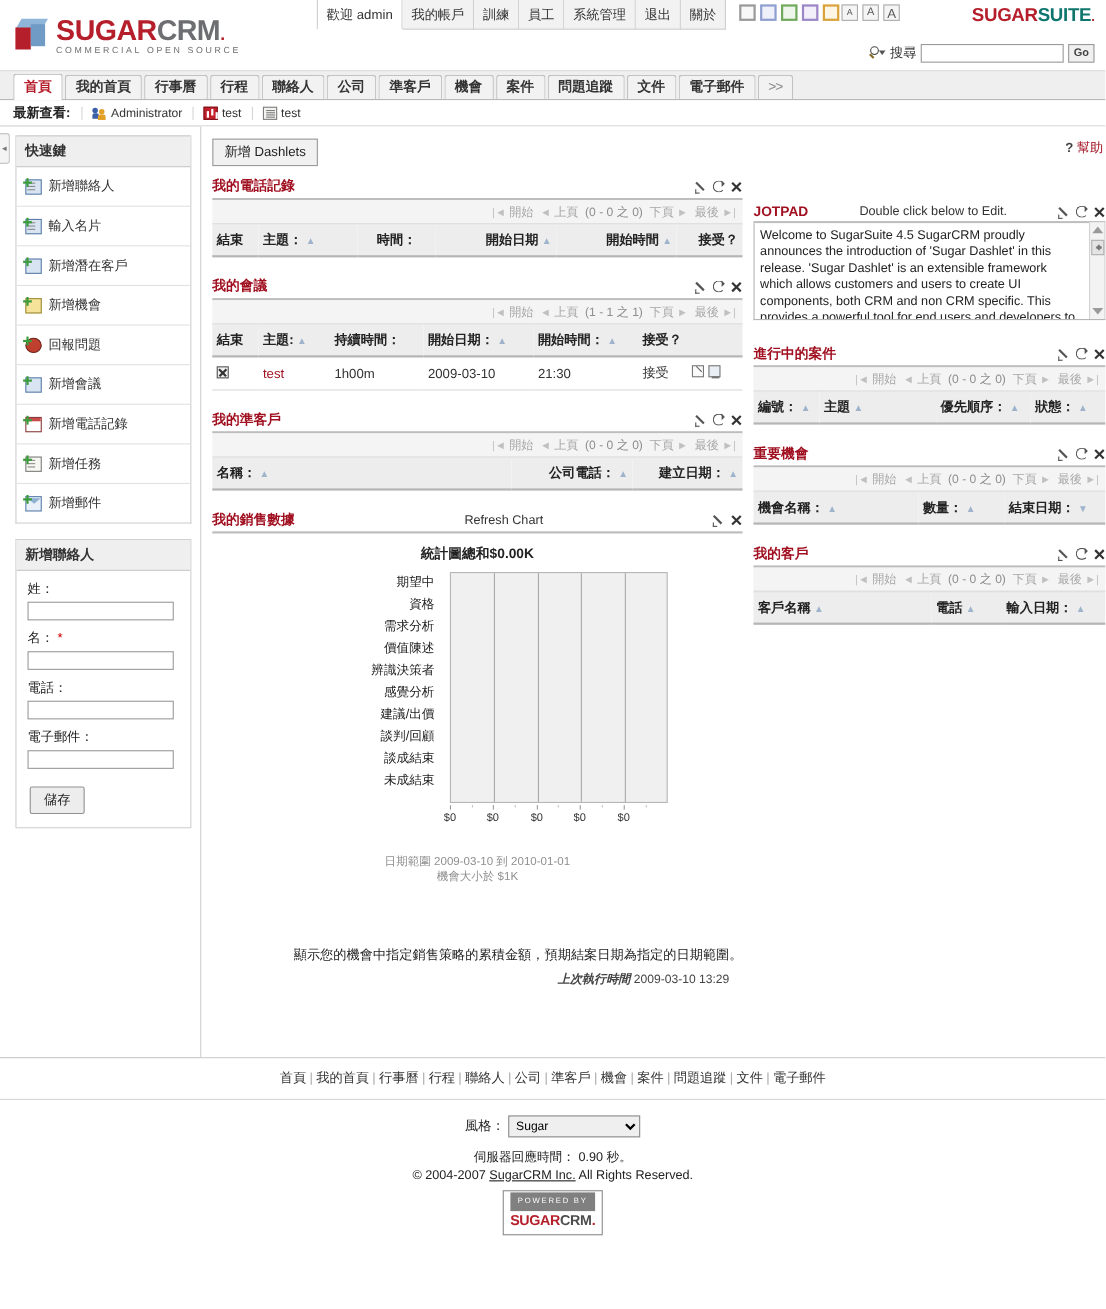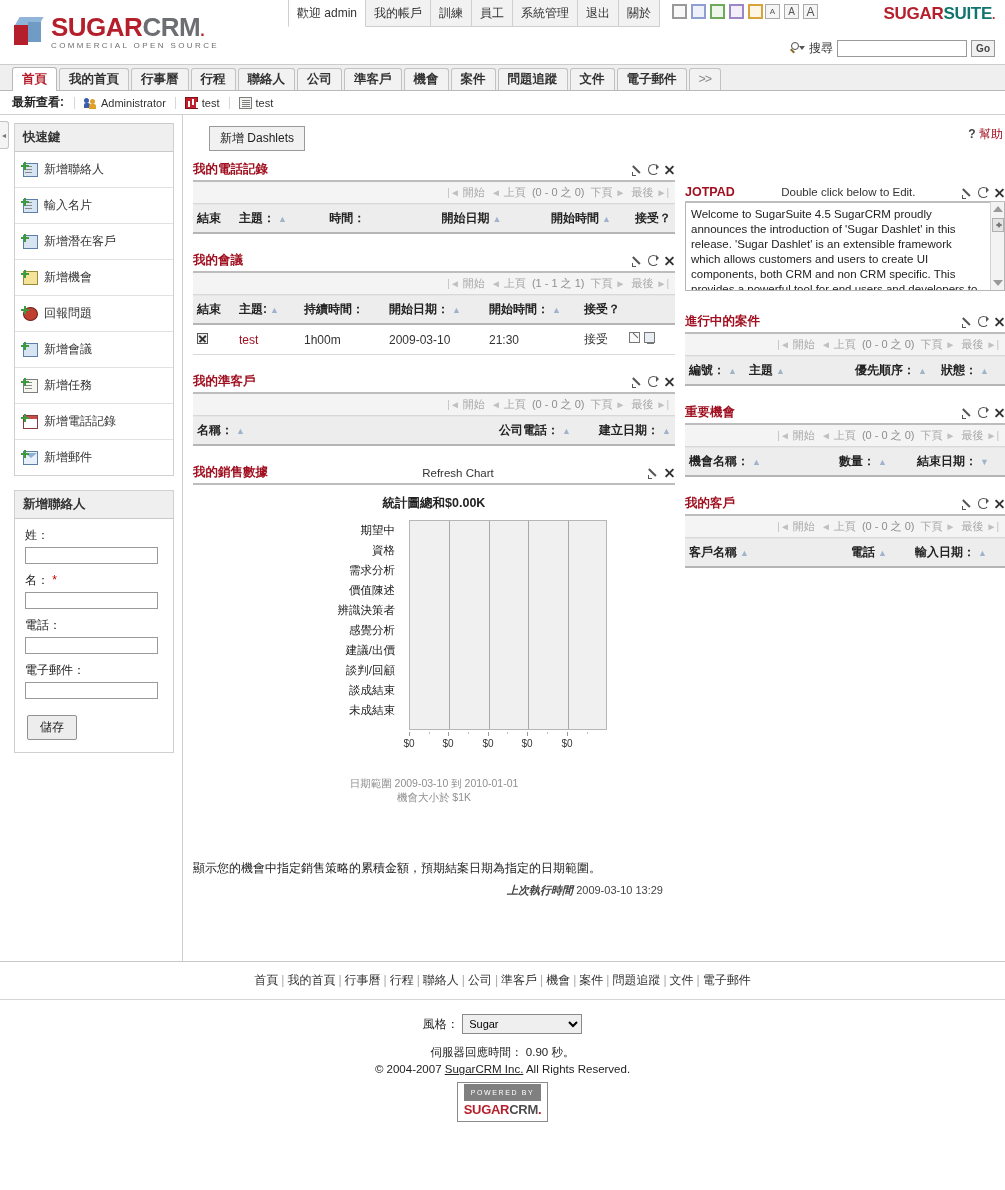--- a/index.html
+++ b/index.html
@@ -151,21 +151,21 @@
   .fld-lbl { font-size:12px; color:#222; padding:8px 10px 3px 10px; }
   .fld-lbl .req { color:#c00; }
   .fld-inp { display:block; width:133px; height:17px; margin:0 10px;
       border:1px solid #9a9a9a; background:#fff; }
   .save-btn { margin:16px 0 0 12px; padding:3px 12px; border:1px solid #919191;
       background:#ededed; font-size:12px; color:#222; border-radius:2px; }
 
   .content-col { flex:1; border-left:1px solid #cfcfcf; min-height:846px; padding:8px 0 0 0; background:#fff;}
   .dash-toolbar { padding:3px 0 10px 10px; }
   .add-dashlet-btn { padding:3px 10px; border:1px solid #9a9a9a; background:#f1f1f1;
-      font-size:12px; color:#222;margin-left:16px; }
+      font-size:12px; color:#222; }
   .help-link { float:right; margin-right:10px; font-size:12px; color:#a01020; text-decoration:none; }
   .help-link .q { color:#444; font-weight:bold; }
 
   .columns { display:flex; align-items:flex-start; padding:0 8px 0 10px; gap:10px; }
   .col-left { width:482px; flex:0 0 482px; }
   .col-right { width:320px; flex:0 0 320px;margin-top:24px; }
 
   .dashlet { margin-bottom:18px; }
   .dl-head { display:flex; align-items:center; border-bottom:2px solid #bdbdbd; padding-bottom:2px; }
   .dl-title { font-size:12.5px; font-weight:bold; color:#a01020; flex:0 0 auto; }
@@ -232,21 +232,21 @@
   .chart-ylabels div { font-size:11.5px; color:#222; height:20px; line-height:20px; padding-right:7px; }
   .chart-grid { position:absolute; left:175px; top:0; width:198px; height:210px;
      background:#f0f0f0; border:1px solid #b6b6b6; }
   .chart-grid .gl { position:absolute; top:0; bottom:0; width:1px; background:#a9a9a9; }
   .chart-xaxis { position:absolute; left:175px; top:212px; width:198px; height:6px; }
   .chart-xaxis .tick { position:absolute; top:0; width:1px; height:4px; background:#9a9a9a; }
   .chart-xaxis .tickm { position:absolute; top:0; width:1px; height:2px; background:#bdbdbd; }
   .chart-xlabels { position:absolute; left:175px; top:218px; width:198px; }
   .chart-xlabels span { position:absolute; font-size:10px; color:#333; transform:translateX(-50%); }
   .chart-note { font-size:10.5px; color:#8f8f8f; margin-top:31px; line-height:14px; }
-  .chart-desc { font-size:12px; color:#222; margin-top:56px; text-align:left; }
+  .chart-desc { font-size:12px; color:#222; margin-top:56px; text-align:right; }
   .chart-last { font-size:11px; color:#444; text-align:right; padding:6px 12px 0 0; }
   .chart-last i { font-weight:bold; }
 
   
   .footer { border-top:1px solid #c8c8c8; margin-top:0; background:#fff; }
   .f-links { text-align:center; padding:10px 0 4px 0; font-size:12px; color:#333; }
   .f-links a { color:#333; text-decoration:none; }
   .f-links .sep { color:#aaa; margin:0 3px; }
   .f-rule { border-top:1px solid #d6d6d6; margin:6px 0 0 0; }
   .f-theme { text-align:center; padding:14px 0 10px 0; font-size:12px; color:#222; }
@@ -400,32 +400,32 @@
       </a>
       <a class="sc-item" href="#">
         <span class="sc-ico">
             <span class="base blue"></span>
             <span class="plus"></span>
           </span>
         <span>新增會議</span>
       </a>
       <a class="sc-item" href="#">
         <span class="sc-ico">
+            <span class="base cal"></span>
+            <span class="plus"></span>
+          </span>
+        <span>新增電話記錄</span>
+      </a>
+      <a class="sc-item" href="#">
+        <span class="sc-ico">
             <span class="base"></span>
             <span class="lines"></span>
             <span class="plus"></span>
           </span>
         <span>新增任務</span>
-      </a>
-      <a class="sc-item" href="#">
-        <span class="sc-ico">
-            <span class="base cal"></span>
-            <span class="plus"></span>
-          </span>
-        <span>新增電話記錄</span>
       </a>
       <a class="sc-item" href="#">
         <span class="sc-ico">
             <span class="base mail"></span>
             <span class="plus"></span>
           </span>
         <span>新增郵件</span>
       </a>
     </div>
 
@@ -474,21 +474,21 @@
             <span class="arw">◄</span><span>上頁</span>
             <span class="cnt">(0 - 0 之 0)</span>
             <span>下頁</span><span class="arw">►</span>
             <span>最後</span><span class="arw">►|</span>
           </div>
           <table class="listview">
             <thead>
                 <tr>
               <th style="width:42px">結束</th>
               <th><span>主題：</span><span class="sortarw">▲</span></th>
-              <th style="text-align:left">時間：</th>
+              <th style="text-align:center">時間：</th>
               <th style="text-align:right"><span>開始日期</span><span class="sortarw">▲</span></th>
               <th style="text-align:right"><span>開始時間</span><span class="sortarw">▲</span></th>
               <th style="text-align:right;width:60px">接受？</th>
             </tr>
               </thead>
           </table>
         </div>
 
         <div class="dashlet">
           <div class="dl-head">

